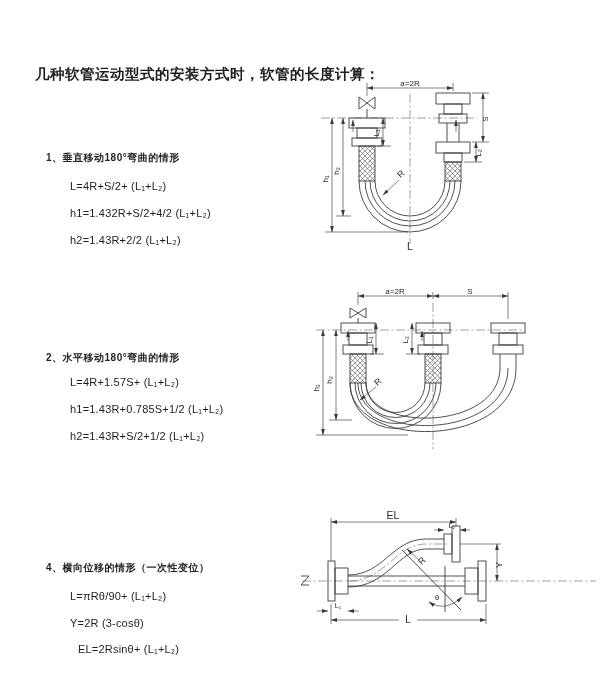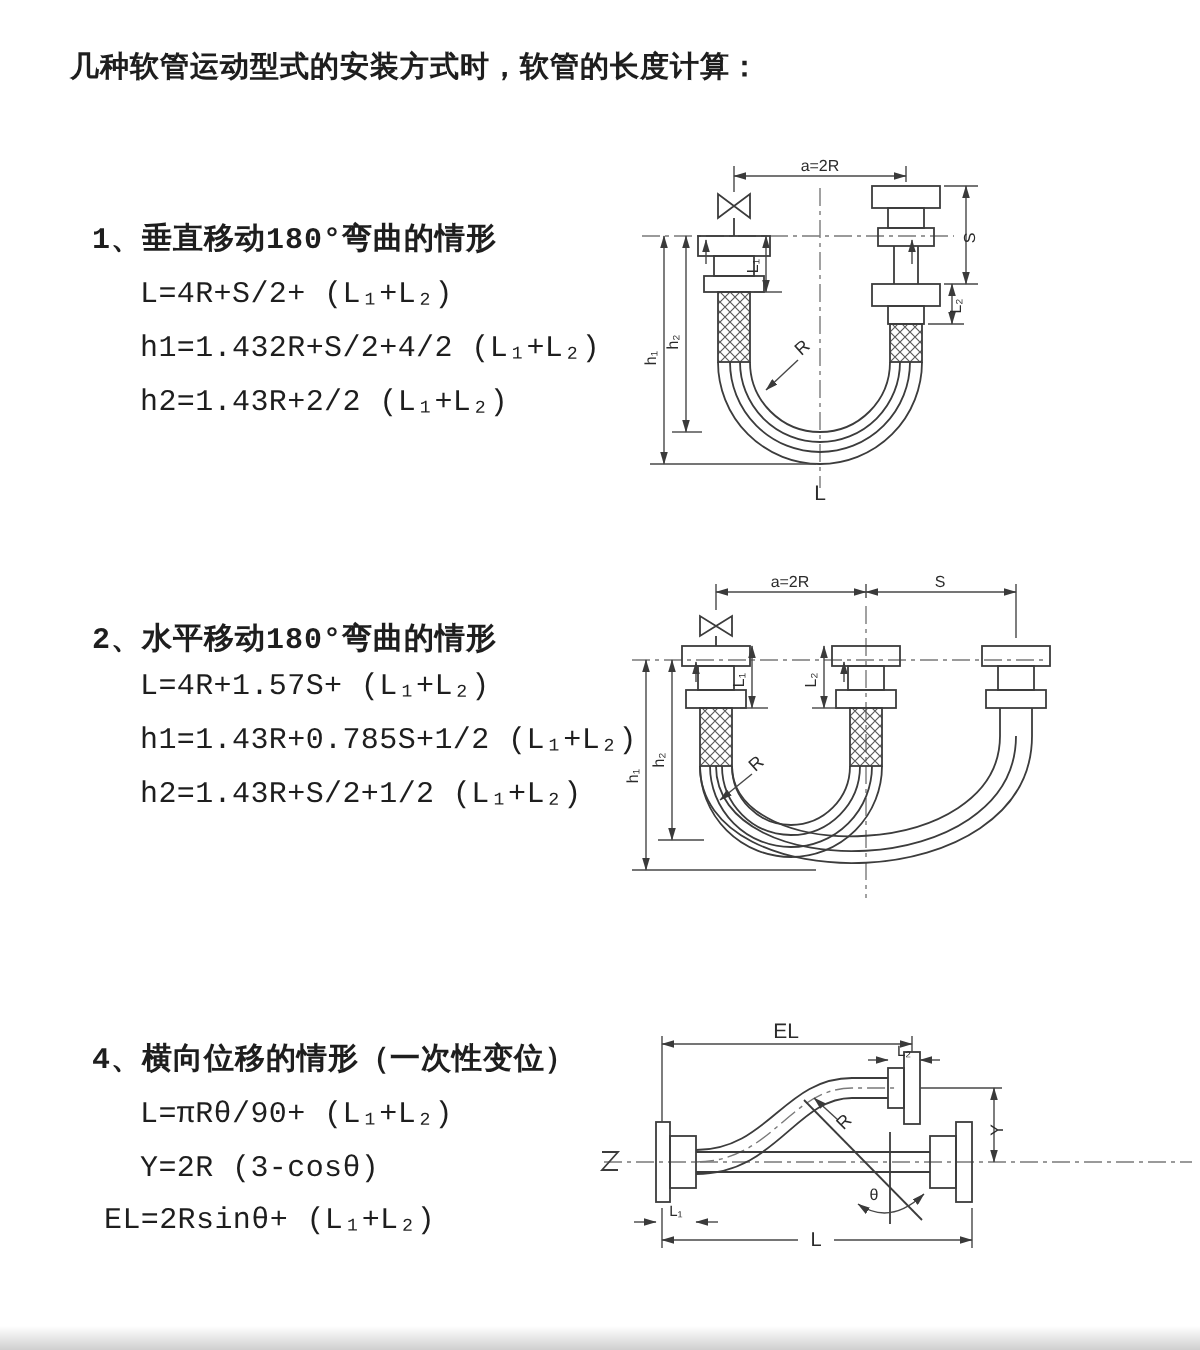--- a/index.html
+++ b/index.html
@@ -1,22 +1,22 @@
 <!DOCTYPE html>
 <html><head>
 <meta charset="utf-8">
 <style>
   * { margin:0; padding:0; box-sizing:border-box; }
   html,body { width:600px; height:675px; }
   body { position:relative; background:#ffffff; color:#1e1e1e;
          font-family:"Liberation Sans", sans-serif; overflow:hidden; }
-  .abs { position:absolute; white-space:nowrap; }
+  .abs { position:absolute; white-space:nowrap;margin-top:41px; }
   .doc-title { left:35px; top:24px; font-size:14.5px; font-weight:bold; letter-spacing:.5px; }
-  .sec-heading { font-size:15px; font-weight:bold; letter-spacing:.5px;font-family:Liberation Mono, monospace; }
-  .formula { font-size:15px; font-family:Liberation Mono, monospace; letter-spacing:.2px; }
+  .sec-heading { font-size:10px; font-weight:bold; letter-spacing:.5px; }
+  .formula { font-size:11px; font-family:Liberation Sans, sans-serif; letter-spacing:.2px; }
   svg.d { position:absolute; overflow:visible; }
   svg text { font-family:"Liberation Sans",sans-serif; fill:#2b2b2b; }
   .dimtxt { font-size:8px; }
   .bigtxt { font-size:10.5px; }
   .cl path { stroke:#7a7a7a; stroke-width:.7; fill:none; stroke-dasharray:9 2.5 2 2.5; }
   .draw path, .draw rect { stroke:#3c3c3c; stroke-width:.9; fill:none; }
   .draw rect.braid { fill:url(#braidp); }
   .dim-g path { stroke:#474747; stroke-width:.7; fill:none; }
   .scan-edge { left:0; top:663px; width:600px; height:12px;
                background:linear-gradient(180deg,#ffffff 0%,#cfcfcf 100%); }
@@ -151,21 +151,21 @@
   <text class="dimtxt" transform="translate(22,97) rotate(-90)" text-anchor="middle">h₂</text>
   <text class="dimtxt" transform="translate(9,105) rotate(-90)" text-anchor="middle">h₁</text>
   <text class="dimtxt" transform="translate(62,57) rotate(-90)" text-anchor="middle">L₁</text>
   <text class="dimtxt" transform="translate(98,57) rotate(-90)" text-anchor="middle">L₂</text>
   <text style="font-size:9px" transform="translate(70,101) rotate(-42)" text-anchor="middle">R</text>
 </svg>
 
 <div class="abs sec-heading" style="left:46px; top:520px">4、横向位移的情形（一次性变位）</div>
 <div class="abs formula" style="left:70px; top:549px">L=πRθ/90+ (L₁+L₂)</div>
 <div class="abs formula" style="left:70px; top:576px">Y=2R (3-cosθ)</div>
-<div class="abs formula" style="left:52px; top:602px">EL=2Rsinθ+ (L₁+L₂)</div>
+<div class="abs formula" style="left:78px; top:602px">EL=2Rsinθ+ (L₁+L₂)</div>
 
 <svg class="d" style="left:298px; top:508px" width="302" height="132" viewBox="0 0 302 132">
   <g class="cl">
     <path d="M4,73 H298"></path>
     <path d="M50,73 C88,73 97,36 128,36 H151"></path>
   </g>
   <g class="draw">
     <path d="M3,68 L11,68 L3,77 L11,77"></path>
     <rect x="30" y="53" width="7" height="40"></rect>
     <rect x="37" y="60" width="13" height="26"></rect>

